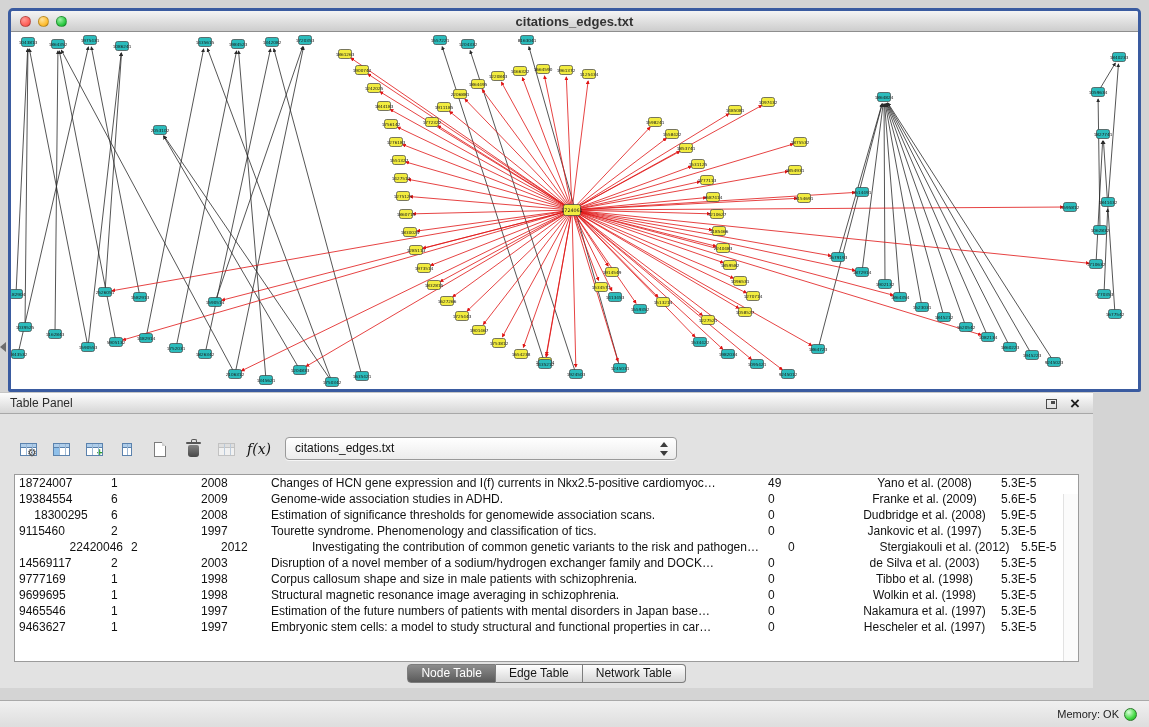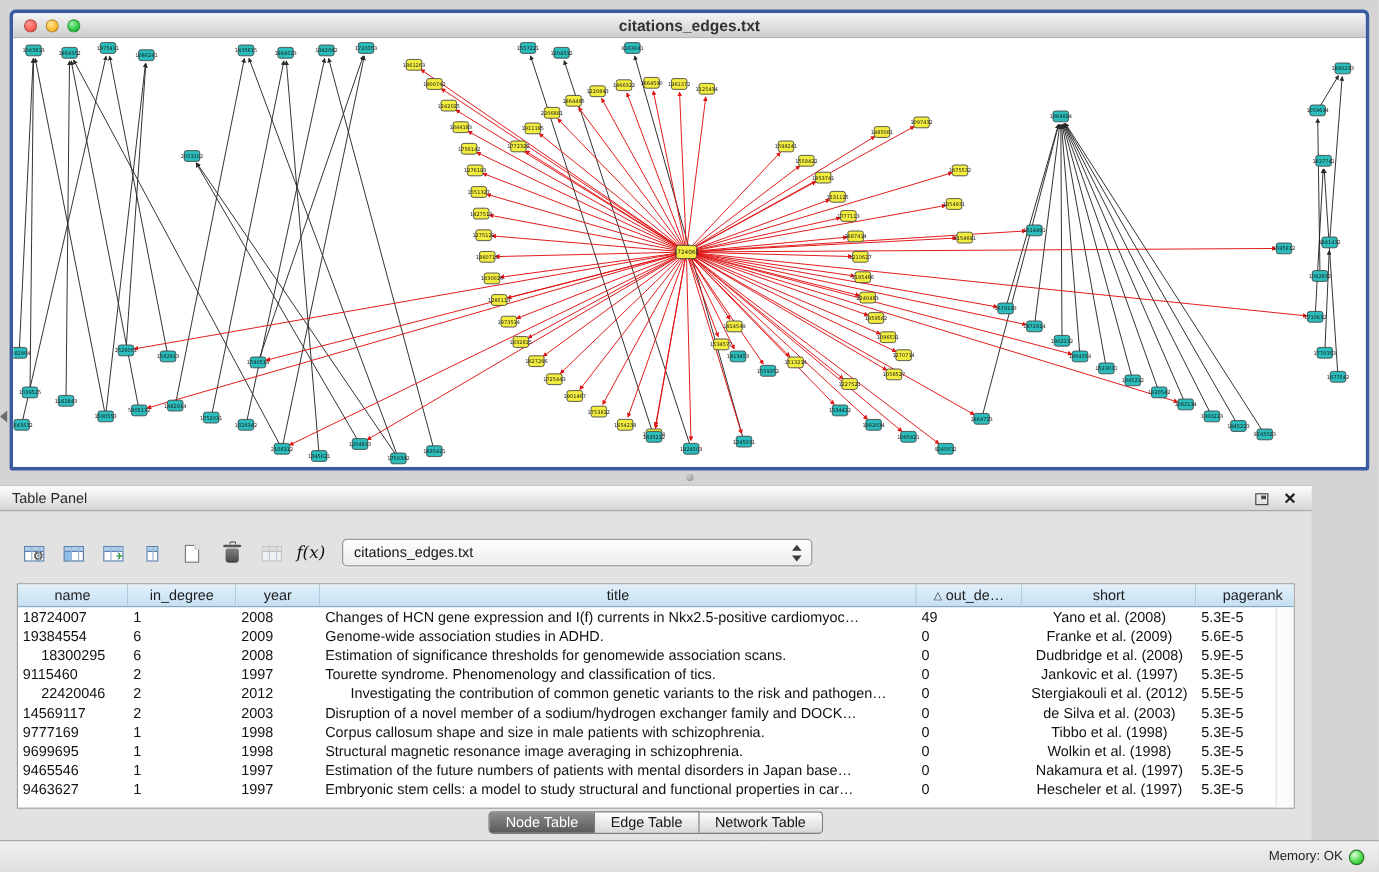--- a/index.html
+++ b/index.html
@@ -23,21 +23,21 @@
   
   .west-arrow { position:absolute; left:0px; top:342px; width:0; height:0;
     border-top:5px solid transparent; border-bottom:5px solid transparent; border-right:6px solid #6d6d6d; }
 
   
   #divider { position:absolute; left:0; top:392px; width:1149px; height:12px; }
   #divider .grip { position:absolute; left:50%; top:3px; margin-left:-3px; width:6px; height:6px;
     border-radius:50%; background:radial-gradient(circle at 35% 30%, #cfcfcf, #8a8a8a); }
 
   
-  #table-panel { position:absolute; left:0; top:404px; width:1093px; height:296px; background:#e2e2e2; }
+  #table-panel { position:absolute; left:0; top:392px; width:1093px; height:296px; background:#e2e2e2; }
   .tp-titlebar { height:22px; background:linear-gradient(#fdfdfd,#d6d6d6);
     border-top:1px solid #c6c6c6; border-bottom:1px solid #a8a8a8; position:relative; }
   .tp-title { font-size:12px; color:#2b2b2b; line-height:21px; padding-left:10px; }
   .tp-float { position:absolute; right:36px; top:6px; width:11px; height:10px; border:1px solid #4a4a4a; }
   .tp-float::before { content:""; position:absolute; right:1px; top:1px; width:4px; height:3px; background:#4a4a4a; }
   .tp-close { position:absolute; right:13px; top:0px; font-size:17px; font-weight:bold; color:#1e1e1e; line-height:22px; cursor:default; }
 
   .toolbar { position:absolute; left:16px; top:44px; height:26px; display:flex; align-items:center; gap:9px; }
   .tb-btn { width:24px; height:24px; display:flex; align-items:center; justify-content:center; position:relative; }
   .mini-table { width:17px; height:13px; border:1px solid #5b82ad; background:#fff; position:relative; }
@@ -740,44 +740,20 @@
         <span class="fx-ic">f(x)</span>
       </div>
     </div>
 
   <div class="combo">
     <span class="combo-text">citations_edges.txt</span>
     <span class="combo-arrows"></span>
   </div>
 
   <div class="table-wrap">
-    <div class="thead" id="thead">
-        <div class="th" style="width: 92px;">
-          <span>name</span>
-        </div>
-        <div class="th" style="width: 90px;">
-          <span>in_degree</span>
-        </div>
-        <div class="th" style="width: 70px;">
-          <span>year</span>
-        </div>
-        <div class="th" style="width: 497px;">
-          <span>title</span>
-        </div>
-        <div class="th" style="width: 88px;">
-          <span class="sort">△</span>
-          <span>out_de…</span>
-        </div>
-        <div class="th" style="width: 145px;">
-          <span>short</span>
-        </div>
-        <div class="th" style="width: 95px;">
-          <span>pagerank</span>
-        </div>
-      </div>
     <div id="tbody">
         <div class="trow">
           <div class="td" style="width: 92px; text-align: left;">18724007</div>
           <div class="td" style="width: 90px; text-align: left;">1</div>
           <div class="td" style="width: 70px; text-align: left;">2008</div>
           <div class="td" style="width: 497px; text-align: left;">Changes of HCN gene expression and I(f) currents in Nkx2.5-positive cardiomyoc…</div>
           <div class="td" style="width: 88px; text-align: left;">49</div>
           <div class="td" style="width: 145px; text-align: center;">Yano et al. (2008)</div>
           <div class="td" style="width: 95px; text-align: left;">5.3E-5</div>
         </div>
@@ -802,21 +778,21 @@
         <div class="trow">
           <div class="td" style="width: 92px; text-align: left;">9115460</div>
           <div class="td" style="width: 90px; text-align: left;">2</div>
           <div class="td" style="width: 70px; text-align: left;">1997</div>
           <div class="td" style="width: 497px; text-align: left;">Tourette syndrome. Phenomenology and classification of tics.</div>
           <div class="td" style="width: 88px; text-align: left;">0</div>
           <div class="td" style="width: 145px; text-align: center;">Jankovic et al. (1997)</div>
           <div class="td" style="width: 95px; text-align: left;">5.3E-5</div>
         </div>
         <div class="trow">
-          <div class="td" style="width: 92px; text-align: center;">22420046</div>
+          <div class="td" style="width: 92px; text-align: right; margin-left: 20px;">22420046</div>
           <div class="td" style="width: 90px; text-align: left;">2</div>
           <div class="td" style="width: 70px; text-align: left;">2012</div>
           <div class="td" style="width: 497px; text-align: center;">Investigating the contribution of common genetic variants to the risk and pathogen…</div>
           <div class="td" style="width: 88px; text-align: left;">0</div>
           <div class="td" style="width: 145px; text-align: center;">Stergiakouli et al. (2012)</div>
           <div class="td" style="width: 95px; text-align: left;">5.5E-5</div>
         </div>
         <div class="trow">
           <div class="td" style="width: 92px; text-align: left;">14569117</div>
           <div class="td" style="width: 90px; text-align: left;">2</div>

